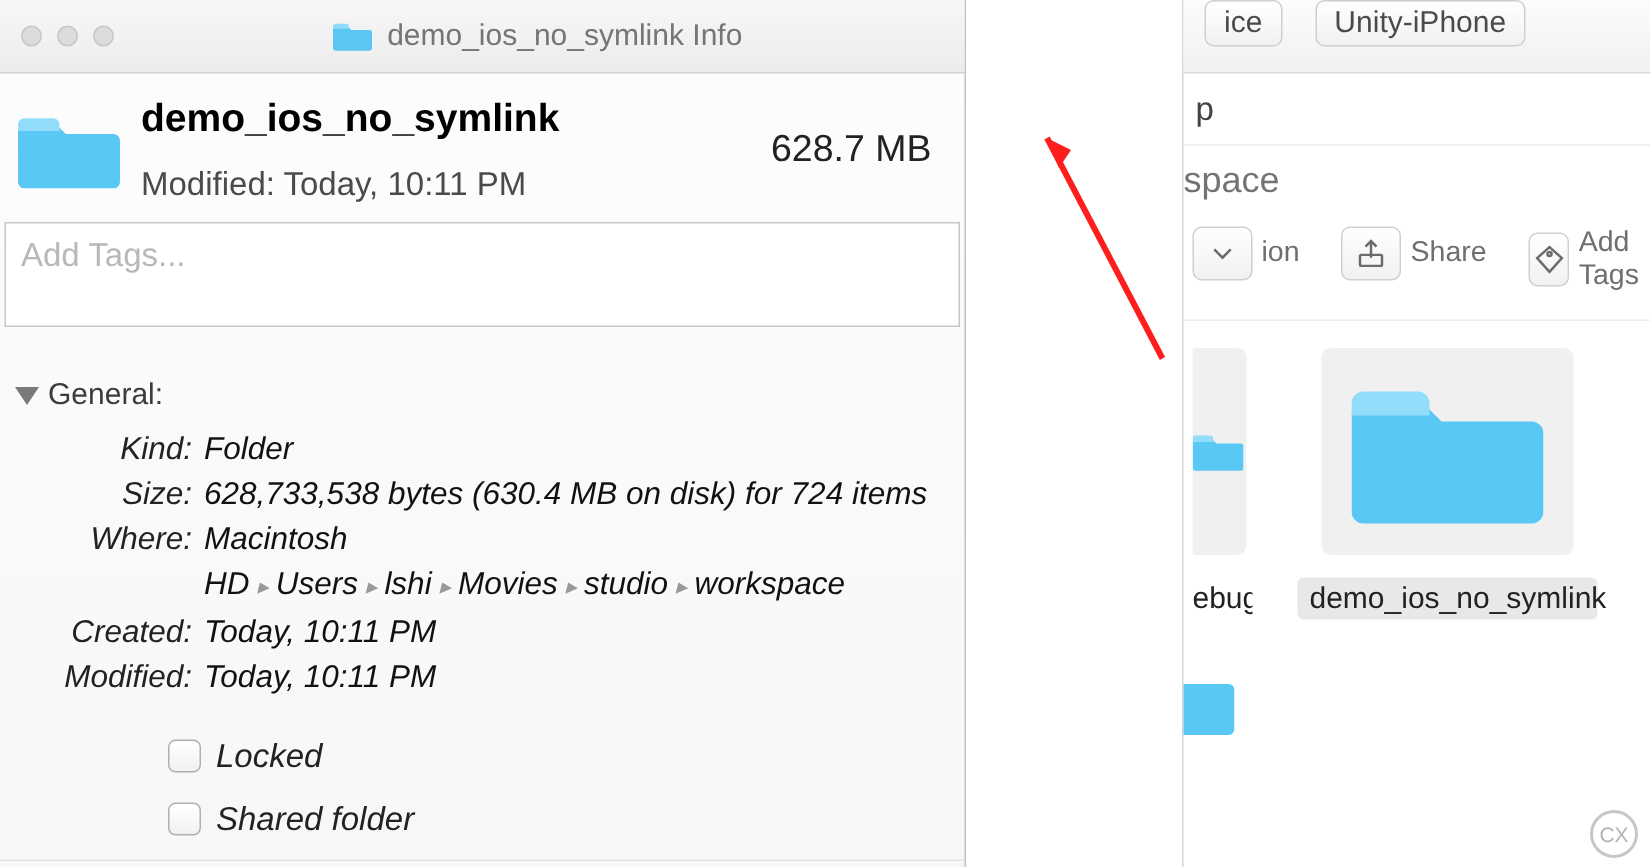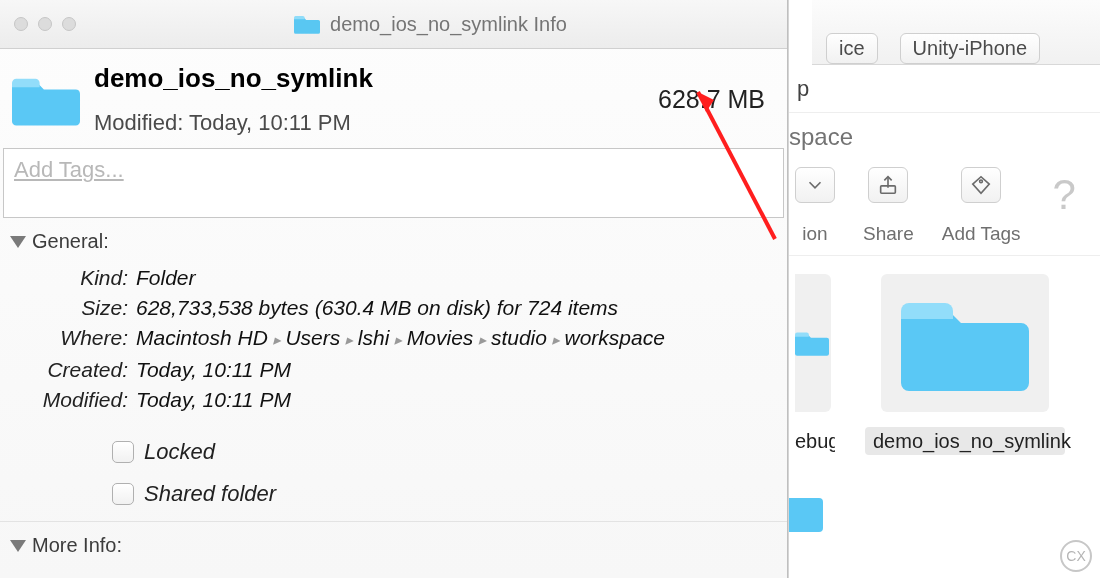--- a/index.html
+++ b/index.html
@@ -1,20 +1,20 @@
 <!DOCTYPE html>
 <html><head>
 <meta charset="utf-8">
 <style>
   * { box-sizing: border-box; margin: 0; padding: 0; font-family: -apple-system, "Helvetica Neue", Arial, sans-serif; }
   body { width:1100px; height:578px; overflow:hidden; background:#fff; position:relative; }
 
   
   .info-window{
-    position:absolute; left:0; top:0; width:788px; height:578px;
+    position:absolute; left:0; top:0; width:644px; height:578px;
     background:linear-gradient(#fdfdfd,#f7f7f7);
     border-right:1px solid #bfbfbf;
   }
   .titlebar{
     height:49px; background:linear-gradient(#f7f7f7,#ececec);
     border-bottom:1px solid #d0d0d0;
     display:flex; align-items:center; padding:0 14px;
     gap:12px;
   }
   .traffic{ display:flex; gap:10px; }
@@ -31,26 +31,26 @@
     display:flex; align-items:center; gap:14px;
     padding:14px 18px 10px 12px;
   }
   .big-folder-icon svg{ width:68px; height:68px; display:block;}
   .summary-text{ flex:1; }
   .folder-name{ font-size:26px; font-weight:700; color:#000;}
   .modified-line{ font-size:22px; color:#4a4a4a; margin-top:16px;}
   .size-text{ font-size:25px; color:#222; white-space:nowrap; padding-right:4px;}
 
   .tag-input{
-    margin:2px 3px 0 3px;
+    margin:2px 3px 22px 3px;
     height:70px;
     border:1px solid #c7c7c7;
     background:#fff;
     padding:8px 10px;
-    font-size:22px; color:#b8b8b8;text-decoration:underline;
+    font-size:22px; color:#b8b8b8;
   }
 
   .section-header{
     display:flex; align-items:center; gap:6px;
     font-size:20px; color:#3c3c3c;
     padding:12px 10px 6px 10px;
   }
   .disclosure{ width:0;height:0; }
   .disclosure.open{
     border-left:8px solid transparent;
@@ -84,23 +84,23 @@
      margin-top:2px;
   }
 
   
   .finder{
     position:absolute; left:788px; top:0; right:0; height:578px;
     background:#fff;
     border-left:1px solid #d5d5d5;
   }
   .toolbar-row{
-    height:65px; border-bottom:1px solid #d8d8d8;
-    display:flex; align-items:flex-end; gap:22px;
-    padding:0 14px; background:linear-gradient(#fcfcfc,#f1f1f1);margin-left:23px;
+    height:49px; border-bottom:1px solid #d8d8d8;
+    display:flex; align-items:flex-start; gap:22px;
+    padding:0 14px; background:linear-gradient(#fcfcfc,#f1f1f1);
   }
   .tool-frag{
     font-size:20px; color:#4b4b4b;
     border:1px solid #cfcfcf; border-radius:6px;
     padding:3px 12px; background:linear-gradient(#fff,#f1f1f1);
   }
 
   .path-strip{
     display:flex; align-items:center; gap:4px;
     padding:0 8px;
@@ -113,21 +113,21 @@
     padding:10px 14px 6px 0;
     font-size:24px; color:#737373;
   }
 
   .icon-toolbar{
     display:flex; align-items:flex-start; gap:28px;
     padding:10px 6px;
     border-bottom:1px solid #eee;
   }
   .tbtn{
-    display:flex; flex-direction:column; align-items:center; gap:20px;
+    display:flex; flex-direction:row; align-items:center; gap:6px;
     font-size:19px; color:#6f6f6f;
   }
   .tbtn .btnshape{
     width:40px; height:36px; border:1px solid #cfcfcf; border-radius:6px;
     background:linear-gradient(#fff,#f1f1f1);
     display:flex; align-items:center; justify-content:center;
   }
   .tbtn svg{ width:22px; height:22px; stroke:#6b6b6b; fill:none; stroke-width:1.8;}
   .help-icon{
     font-size:42px; color:#c9c9c9; margin-left:4px; margin-top:4px;

